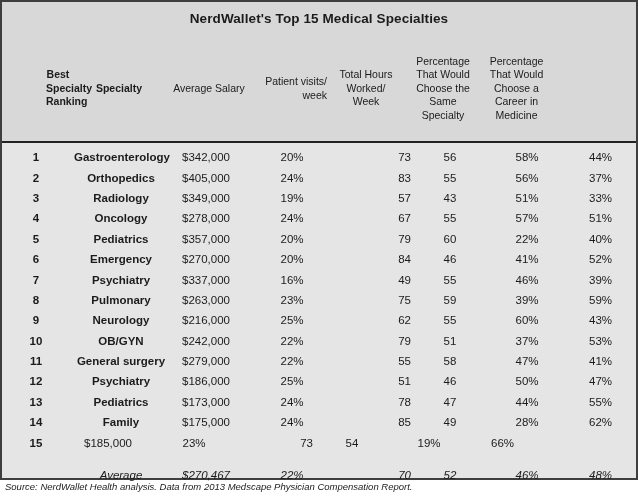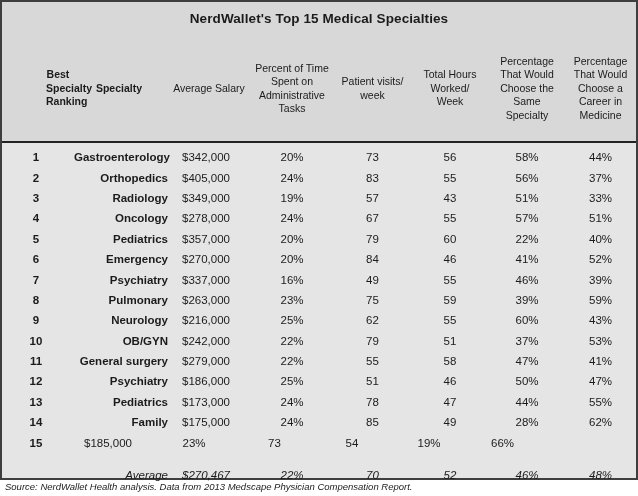--- a/index.html
+++ b/index.html
@@ -54,24 +54,24 @@
     text-align: center;
     flex: 0 0 auto;
   }
   .hcell {
     font-size: 10.5px;
     line-height: 13.5px;
     white-space: pre-line;
   }
   .bold { font-weight: bold; padding-left: 44px; }
   .c0 { width: 68px; }
-  .c1 { width: 98px; text-align: right; padding-left: 4px; }
+  .c1 { width: 98px; text-align: center; padding-left: 4px; }
   .c2 { width: 82px; }
   .c3 { width: 84px; }
-  .c4 { width: 77px; }
+  .c4 { width: 77px; text-align: right; }
   .c5 { width: 78px; }
   .c6 { width: 76px; }
   .c7 { width: 71px; }
   .hcell.c1 { text-align: center; padding-left: 0; }
   .body-area {
     padding-top: 4px;
   }
   .data-row {
     display: flex;
     align-items: center;
@@ -104,24 +104,20 @@
 <div class="page">
   <div class="table-box">
     <div class="header-area">
       <div class="title">NerdWallet's Top 15 Medical Specialties</div>
       <div class="header-row" id="header-row">
           <div class="cell hcell c0 bold">Best
 Specialty
 Ranking</div>
           <div class="cell hcell c1 bold">Specialty</div>
           <div class="cell hcell c2">Average Salary</div>
-          <div class="cell hcell c3">Percent of Time
-Spent on
-Administrative
-Tasks</div>
           <div class="cell hcell c4">Patient visits/
 week</div>
           <div class="cell hcell c5">Total Hours
 Worked/
 Week</div>
           <div class="cell hcell c6">Percentage
 That Would
 Choose the
 Same
 Specialty</div>

